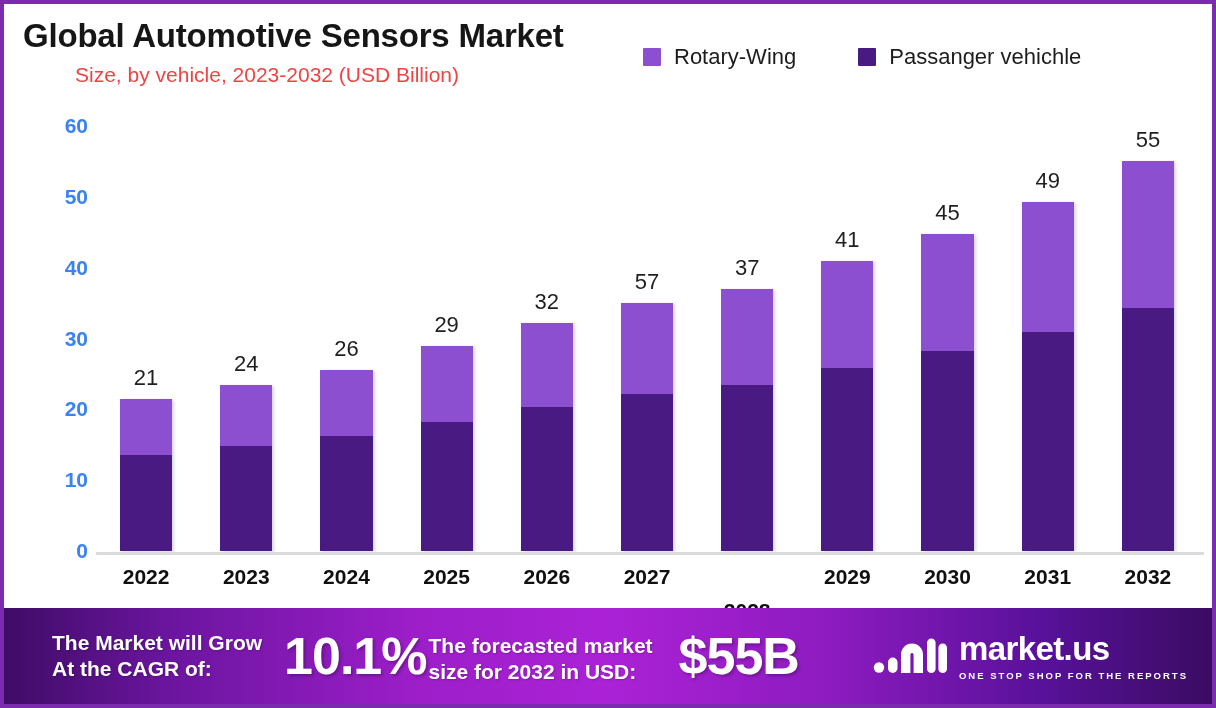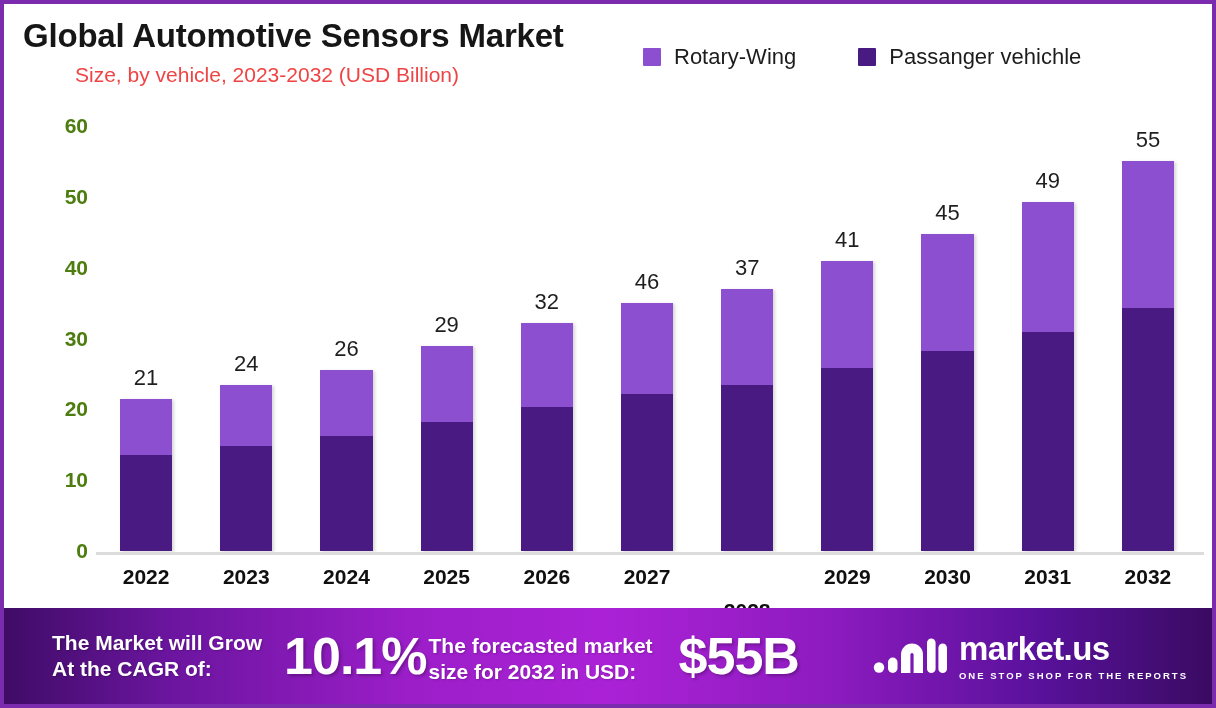--- a/index.html
+++ b/index.html
@@ -97,21 +97,21 @@
     top: 10px;
     width: 56px;
     height: 425px;
   }
   .y-tick {
     position: absolute;
     right: 0;
     transform: translateY(-50%);
     font-size: 21px;
     font-weight: bold;
-    color: #4d7c0f;
+    color: #3b82f6;
     text-align: right;
     white-space: nowrap;
   }
   #bars-area {
     position: absolute;
     left: 92px;
     top: 10px;
     right: 14px;
     height: 425px;
   }
@@ -307,21 +307,21 @@
             <div class="seg seg-top" style="height: 84.2917px; background: rgb(139, 79, 208);"></div>
             <div class="seg seg-bottom" style="height: 143.792px; background: rgb(74, 26, 131);"></div>
           </div>
           <div class="bar-value" style="bottom: 236.083px;">32</div>
         </div>
         <div class="bar-group" style="left: 47.6364%; width: 4.72727%; height: 425px;">
           <div class="bar-stack" style="height: 247.917px;">
             <div class="seg seg-top" style="height: 90.6667px; background: rgb(139, 79, 208);"></div>
             <div class="seg seg-bottom" style="height: 157.25px; background: rgb(74, 26, 131);"></div>
           </div>
-          <div class="bar-value" style="bottom: 255.917px;">46</div>
+          <div class="bar-value" style="bottom: 255.917px;">57</div>
         </div>
         <div class="bar-group" style="left: 56.7273%; width: 4.72727%; height: 425px;">
           <div class="bar-stack" style="height: 262.083px;">
             <div class="seg seg-top" style="height: 95.625px; background: rgb(139, 79, 208);"></div>
             <div class="seg seg-bottom" style="height: 166.458px; background: rgb(74, 26, 131);"></div>
           </div>
           <div class="bar-value" style="bottom: 270.083px;">37</div>
         </div>
         <div class="bar-group" style="left: 65.8182%; width: 4.72727%; height: 425px;">
           <div class="bar-stack" style="height: 290.417px;">

